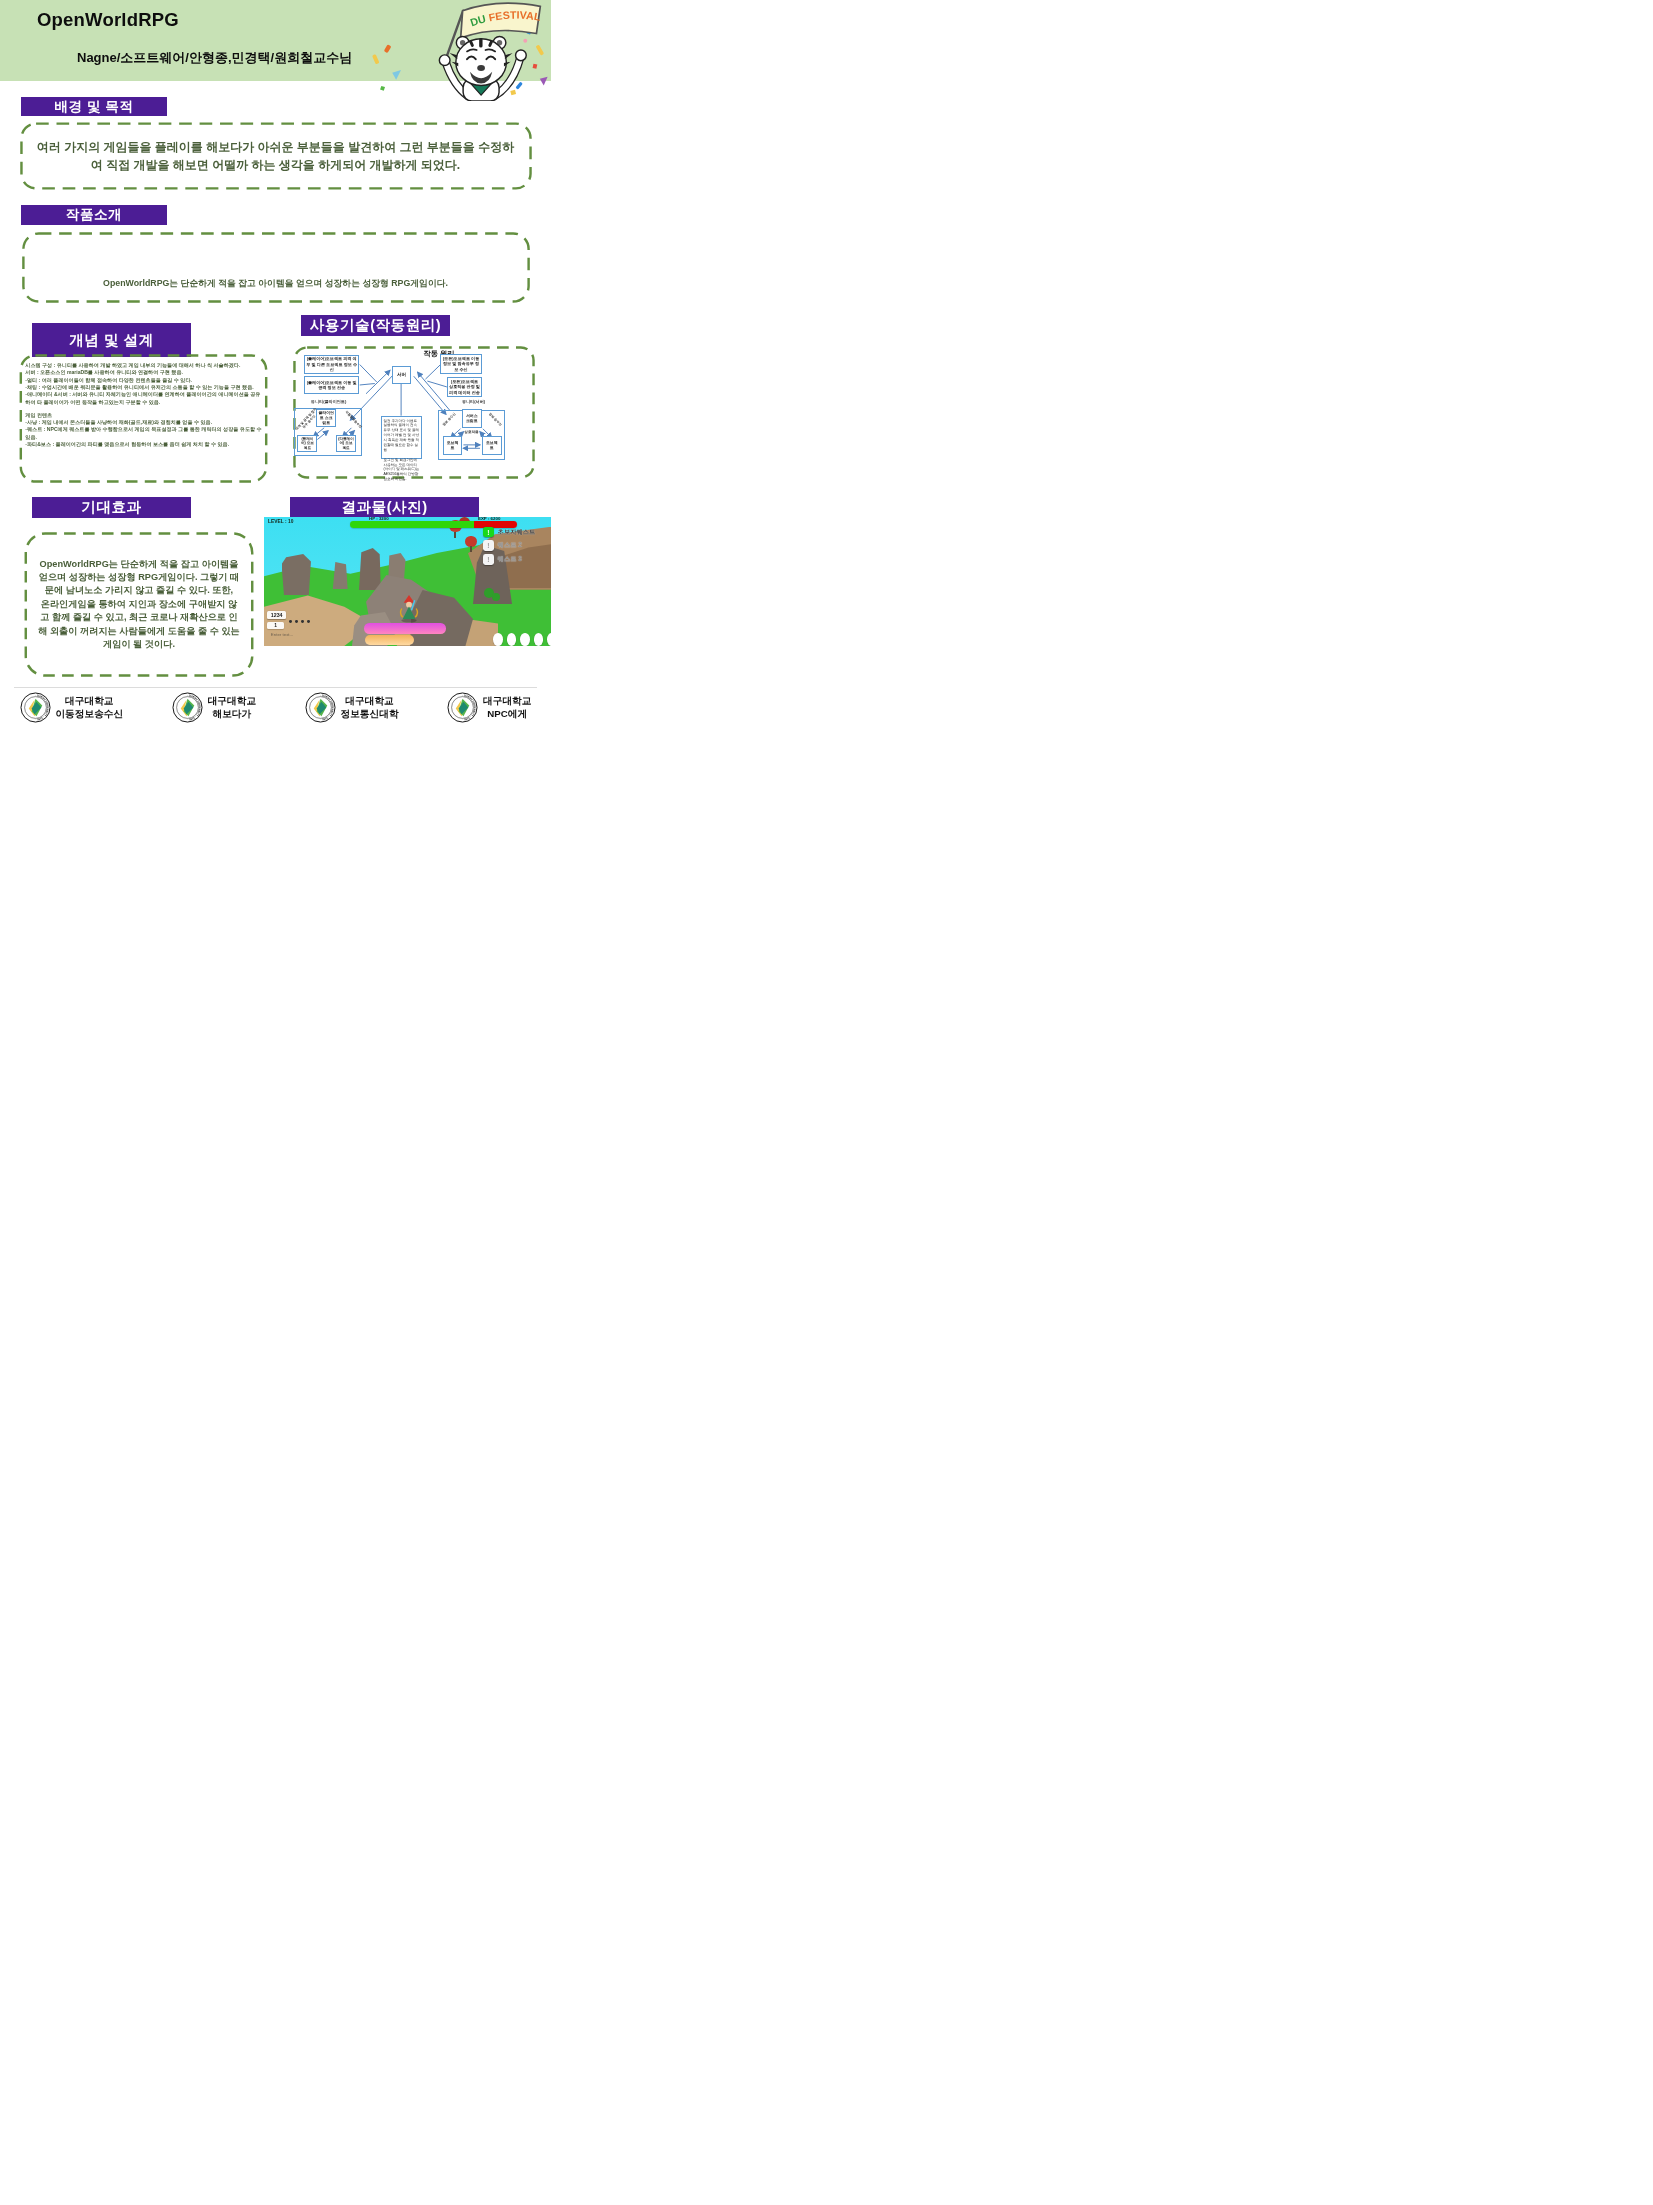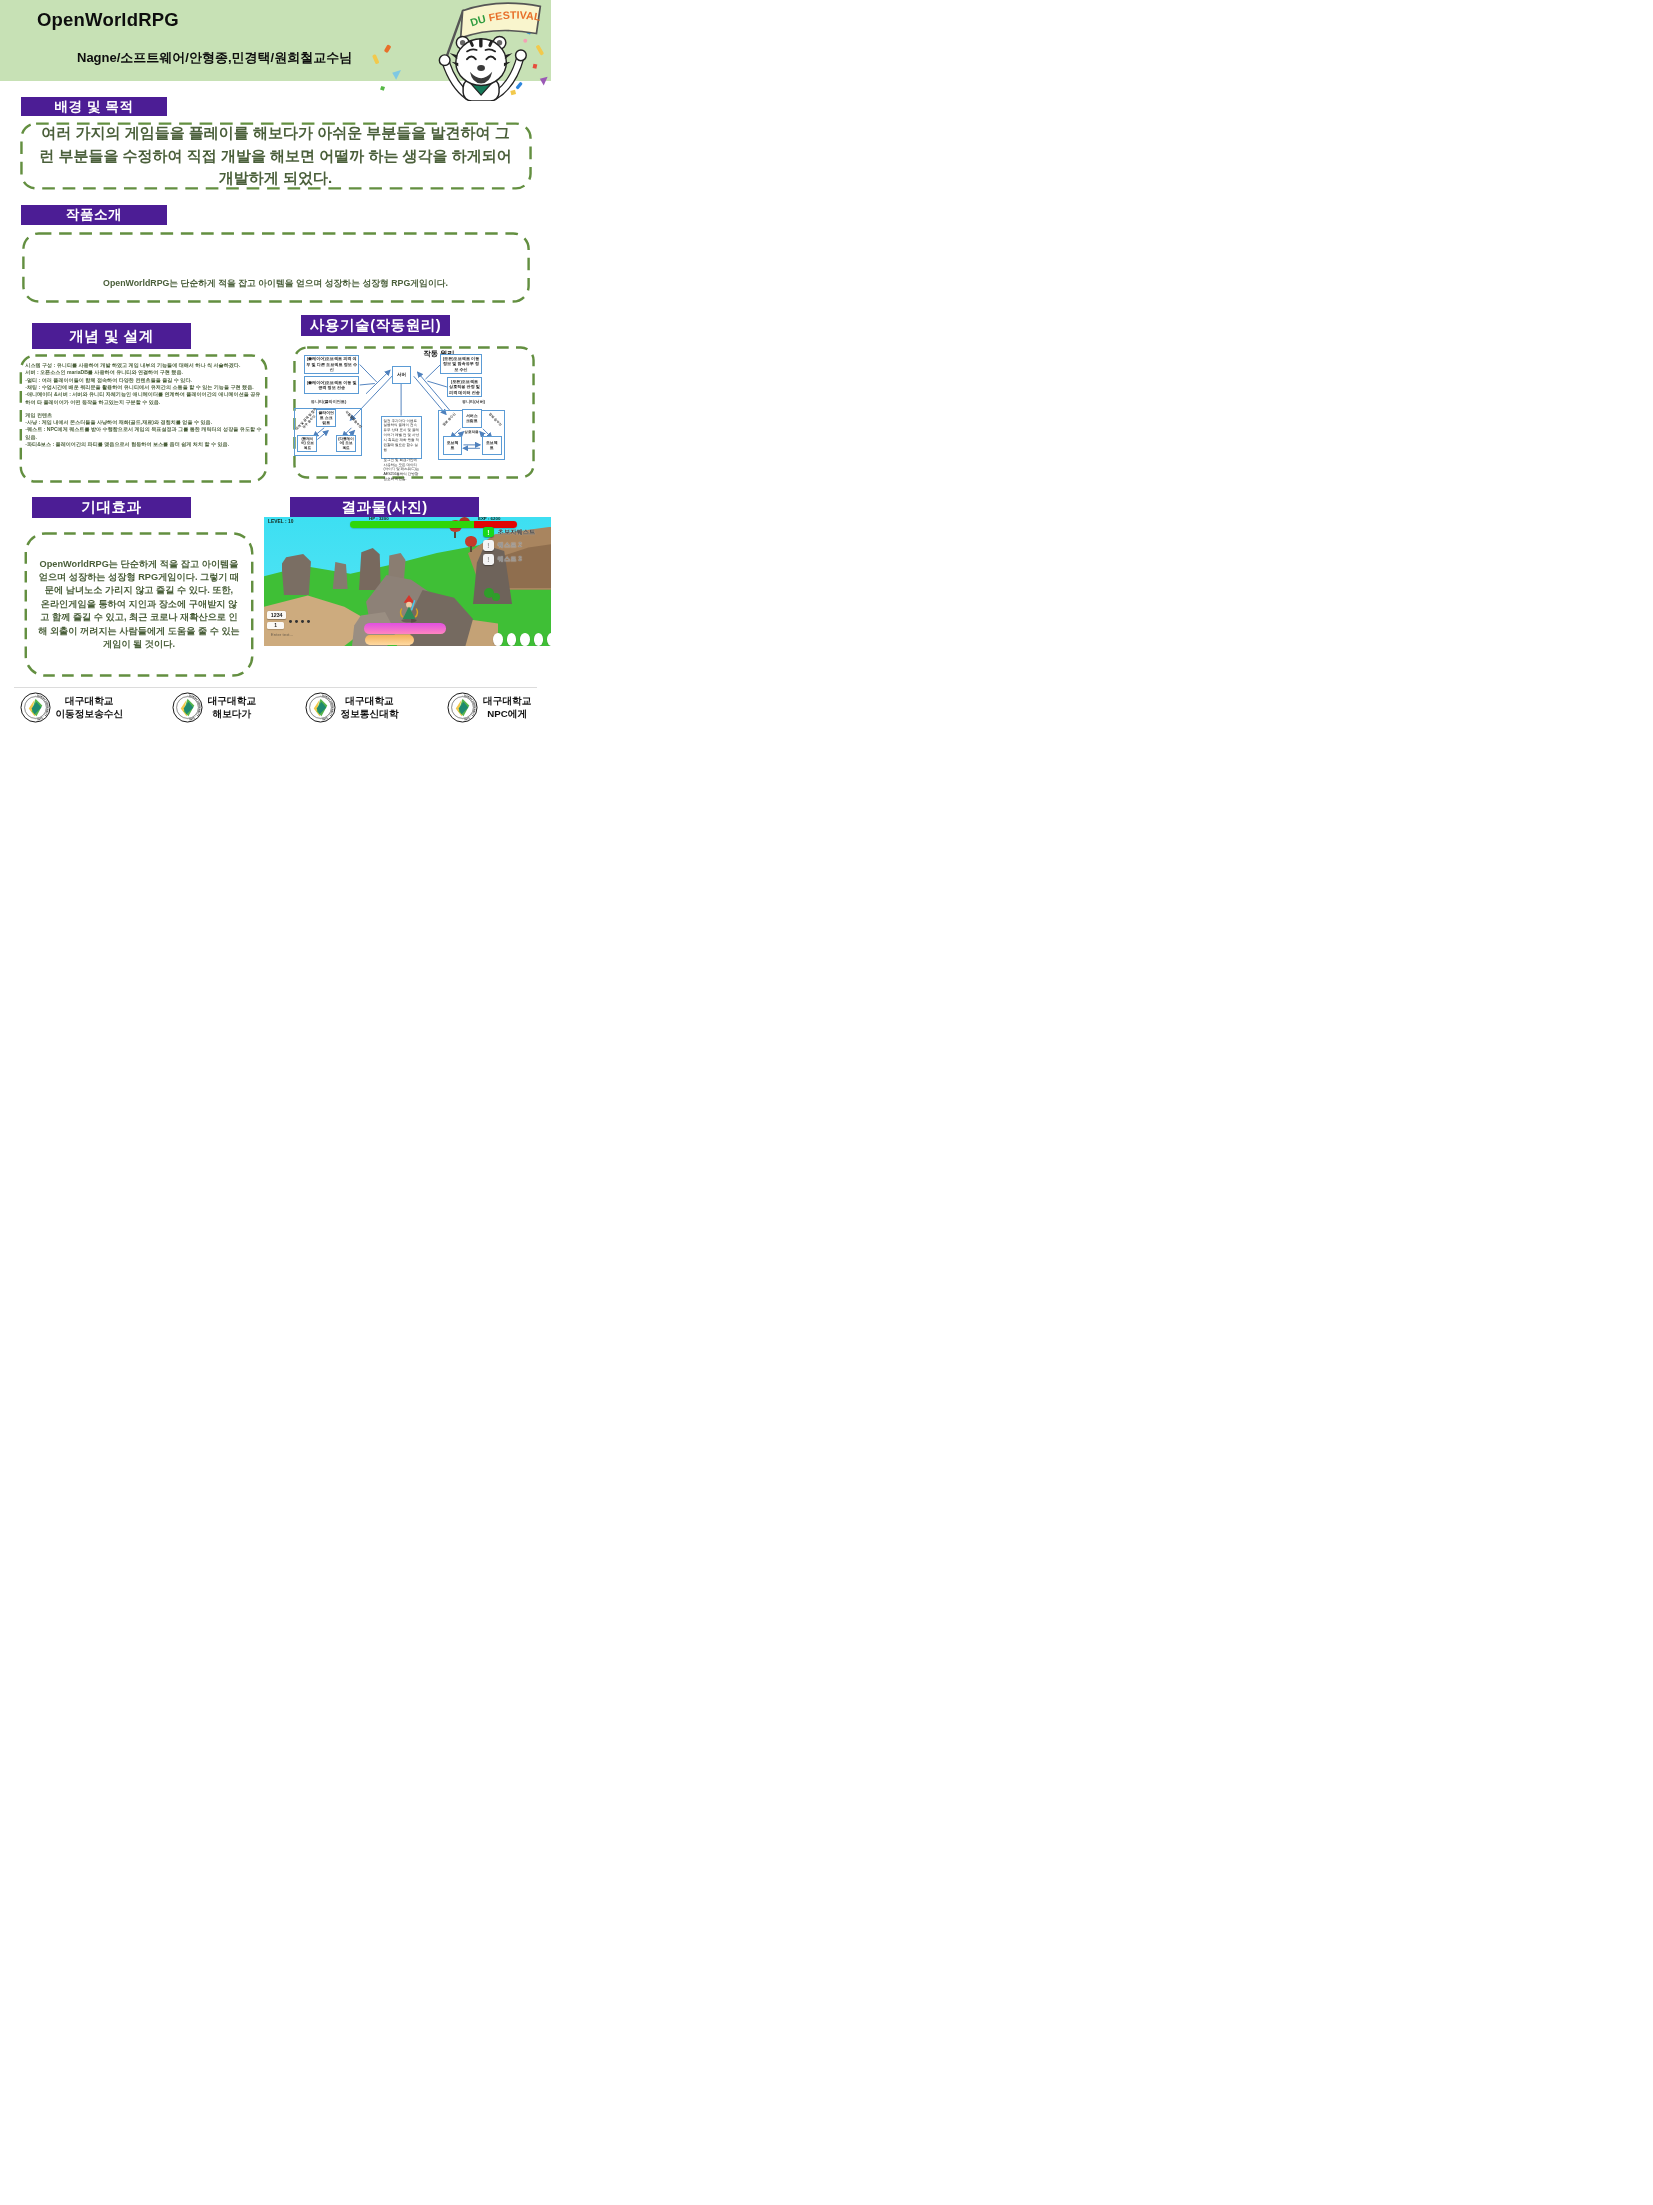--- a/index.html
+++ b/index.html
@@ -8,21 +8,21 @@
   .band{position:absolute;left:0;top:0;width:100%;height:81px;background:#c7e1b5;}
   .title{position:absolute;left:37px;top:8.8px;font-size:18.5px;font-weight:bold;color:#0d0d0d;letter-spacing:0.2px;}
   .subtitle{position:absolute;left:37px;top:50px;width:375px;font-size:13px;font-weight:bold;color:#0d0d0d;line-height:1.18;margin-left:40px;}
   .mascot{position:absolute;left:367px;top:0;width:184px;height:101px;pointer-events:none;}
   .sec-h{position:absolute;background:#4c1d95;color:#fff;font-weight:bold;font-size:13.6px;
          display:flex;align-items:center;justify-content:center;letter-spacing:0.5px;}
   .dashed{position:absolute;}
   .dsvg{position:absolute;left:0;top:0;}
   .dcontent{position:absolute;inset:0;display:flex;align-items:center;justify-content:center;text-align:center;}
   .bodytxt{color:#4a5f3a;font-weight:bold;}
-  .b1txt{font-size:15px;line-height:1.5;padding:0 16.5px;}
+  .b1txt{font-size:12px;line-height:1.5;padding:0 16.5px;}
   .b2txt{font-size:8.8px;margin-top:32px;}
   .b5txt{font-size:9.2px;line-height:1.45;padding:0 12.6px;white-space:pre-line;}
   .concept{position:absolute;left:6.8px;top:7.8px;right:5.8px;color:#4a5f3a;font-size:5.1px;
            line-height:1.45;font-weight:bold;text-align:left;}
   .cline{min-height:1.1em;}
   
   .diagram{position:absolute;left:293px;top:346px;width:242px;height:133px;}
   .dg-title{position:absolute;left:112px;top:2.9px;width:68px;text-align:center;
             font-size:7.3px;font-weight:bold;color:#111;}
   .dbox{position:absolute;border:1px solid #5b9bd5;background:#fff;color:#222;
@@ -136,21 +136,21 @@
   </div>
   <div class="dashed" style="left:19.5px;top:232px;width:512px;height:71px">
     <svg class="dsvg" width="512" height="71" viewBox="0 0 1052 147">
         <rect x="3" y="3" width="1046" height="141" rx="32" fill="none" stroke="#638f40" stroke-width="5" stroke-dasharray="26 16"></rect>
       </svg>
     <div class="dcontent">
         <div class="bodytxt b2txt">OpenWorldRPG는 단순하게 적을 잡고 아이템을 얻으며 성장하는 성장형 RPG게임이다.</div>
       </div>
   </div>
 
-  <div class="sec-h" style="left:32px;top:323px;width:159px;height:26px;font-size:14.6px">
+  <div class="sec-h" style="left:32px;top:323px;width:159px;height:34px;font-size:14.6px">
     <span>개념 및 설계</span>
   </div>
   <div class="dashed" style="left:18.5px;top:354px;width:249px;height:129px">
     <svg class="dsvg" width="249" height="129" viewBox="0 0 512 266">
         <rect x="3" y="3" width="506" height="260" rx="30" fill="none" stroke="#638f40" stroke-width="5" stroke-dasharray="24 15"></rect>
       </svg>
     <div class="concept">
       <div class="cline">시스템 구성 : 유니티를 사용하여 개발 하였고 게임 내부의 기능들에 대해서 하나 씩 서술하겠다.</div>
       <div class="cline">서버 : 오픈소스인 mariaDB를 사용하여 유니티와 연결하여 구현 했음.</div>
       <div class="cline">-멀티 : 여러 플레이어들이 함께 접속하여 다양한 컨텐츠들을 즐길 수 있다.</div>

